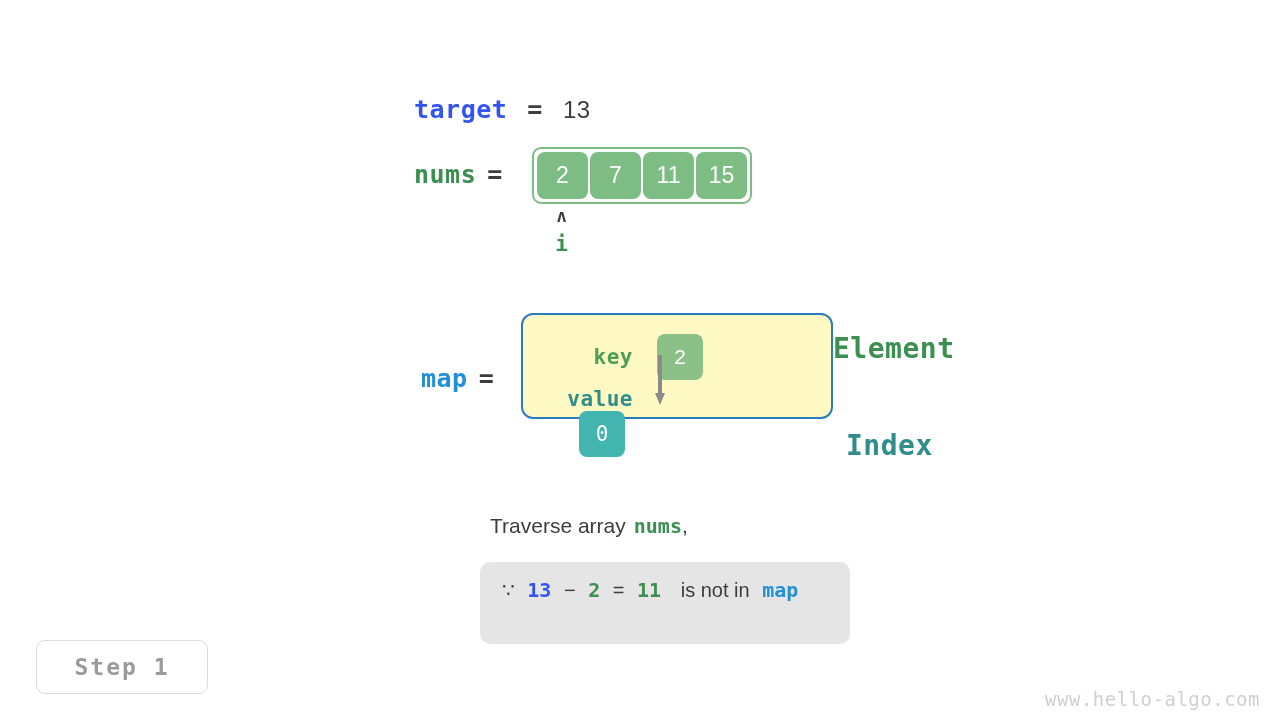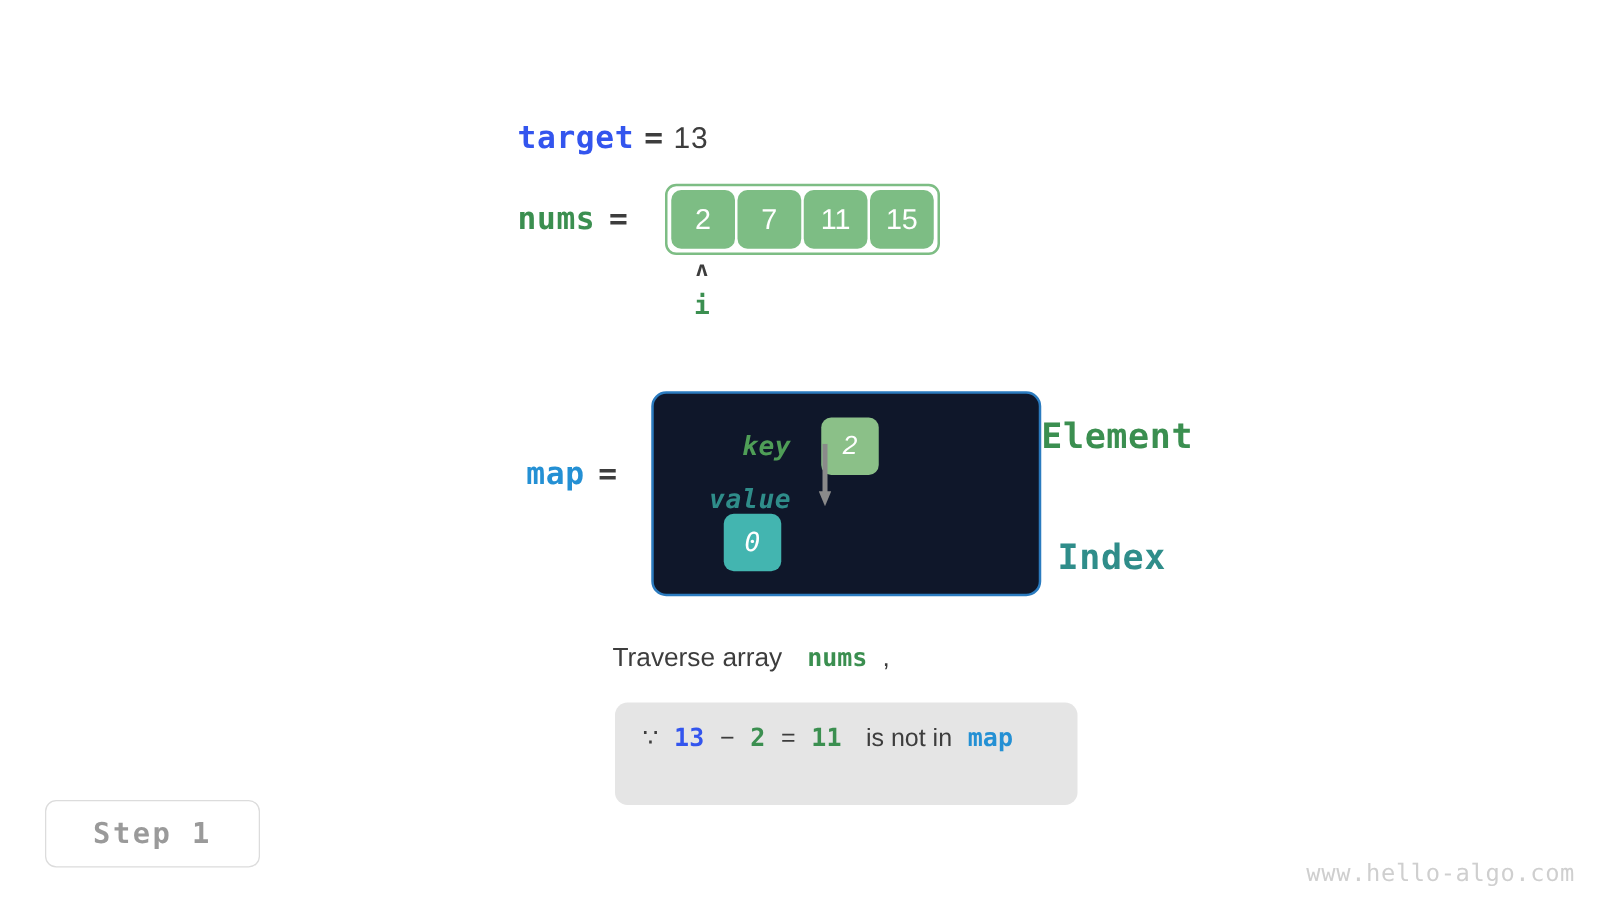--- a/index.html
+++ b/index.html
@@ -10,21 +10,21 @@
     font-family: "Liberation Sans", sans-serif;
     overflow: hidden;
   }
   .stage { position: relative; width: 1280px; height: 720px; }
 
   .mono { font-family: "DejaVu Sans Mono", "Liberation Mono", monospace; }
 
   
   .target-row {
     position: absolute; left: 414px; top: 95px;
-    display: flex; align-items: baseline; gap: 8px;
+    display: flex; align-items: baseline; gap: 20px;
     font-size: 25px; font-weight: bold;
     letter-spacing: 0.5px;
     white-space: nowrap;
   }
   .var-target { color: #3355ee; }
   .eqsign { color: #3d3d3d; font-weight: bold; }
   .plainnum {
     color: #3d3d3d; font-weight: normal; font-size: 24px;
     font-family: "Liberation Sans", sans-serif;
   }
@@ -69,25 +69,24 @@
   
   .map-label {
     position: absolute; left: 421px; top: 364px;
     display: flex; align-items: center; gap: 11px;
     font-size: 25px; font-weight: bold; letter-spacing: 0.5px;
   }
   .var-map { color: #2490d4; }
 
   .map-box {
     position: absolute; left: 521px; top: 313px;
-    width: 312px; height: 164px;
-    background: #0f172a;
+    width: 312px; height: 106px;
+    background: #fef9c3;
     border: 2.5px solid #2b7bbf;
     border-radius: 12px;
-    font-style: italic;
   }
   .kv-row {
     position: absolute; display: flex; align-items: center;
     left: 24px;
   }
   .kv-row.key-row  { top: 19px; }
   .kv-row.value-row{ top: 72px; flex-direction: column; }
   .kv-label {
     width: 86px; text-align: right;
     font-size: 21px; font-weight: bold;
@@ -109,31 +108,31 @@
   .side-label {
     position: absolute; font-size: 28px; font-weight: bold; letter-spacing: 0.5px;
   }
   .side-label.element { left: 833px; top: 332px; color: #3b8f50; }
   .side-label.index   { left: 846px; top: 389px; color: #2f8d8a; margin-top: 40px; }
 
   
   .traverse-line {
     position: absolute; left: 490px; top: 514px;
     font-size: 21px; color: #3d3d3d;
-    display: flex; align-items: baseline; gap: 12px;
+    display: flex; align-items: baseline; gap: 0;
     white-space: nowrap;
   }
   .traverse-line .kw {
     color: #3b8f50; font-weight: bold;
     font-family: "DejaVu Sans Mono", "Liberation Mono", monospace;
     font-size: 20px; margin-left: 8px;
   }
 
   .explain-box {
-    position: absolute; left: 492px; top: 562px;
+    position: absolute; left: 480px; top: 562px;
     width: 370px; height: 82px;
     background: #e5e5e5; border-radius: 10px;
     padding: 11px 20px 12px 22px;
   }
   .explain-line {
     font-size: 20px; color: #3d3d3d; line-height: 35px;
     white-space: nowrap;
   }
   .explain-line .b  { color: #3355ee; font-weight: bold;
       font-family: "DejaVu Sans Mono","Liberation Mono",monospace; }

